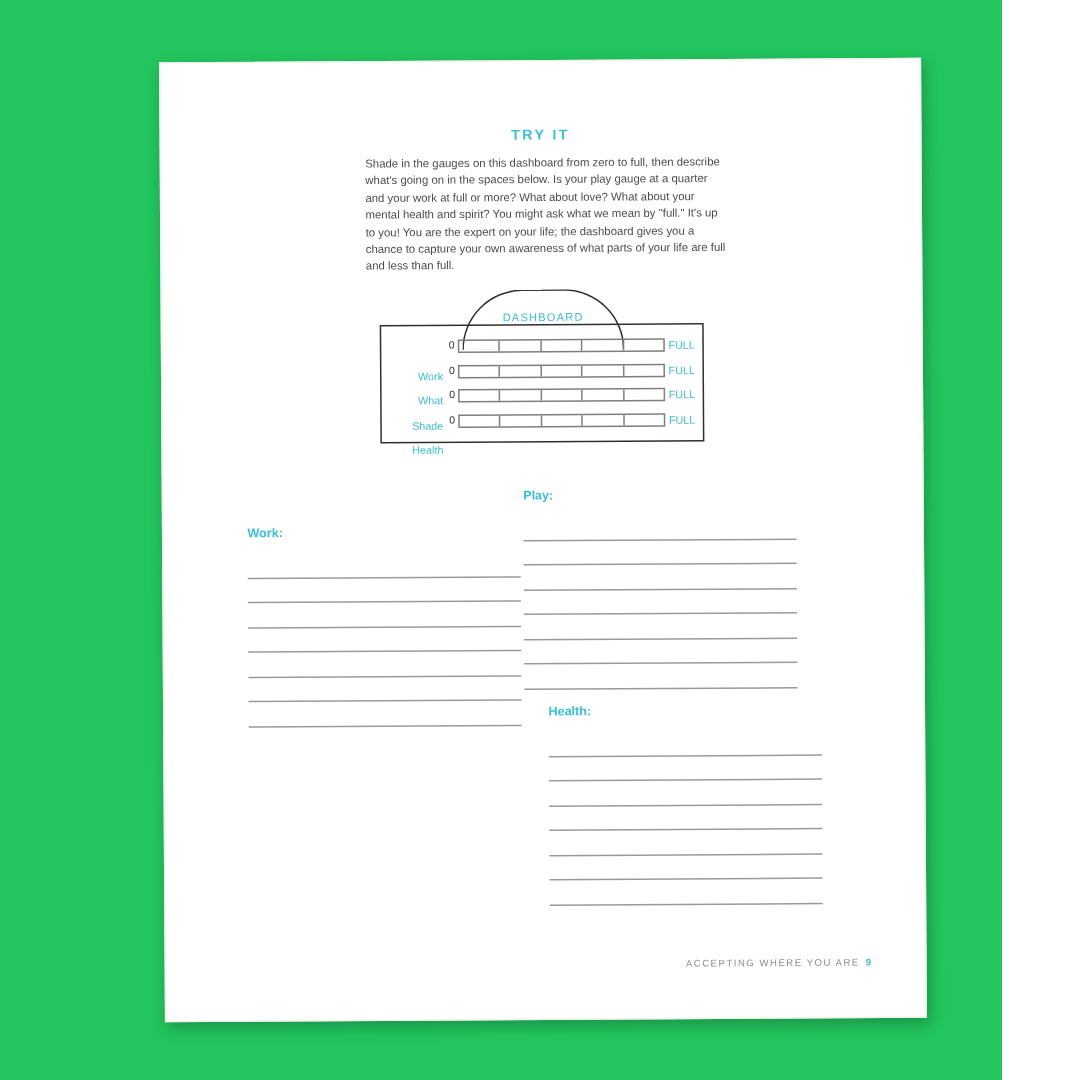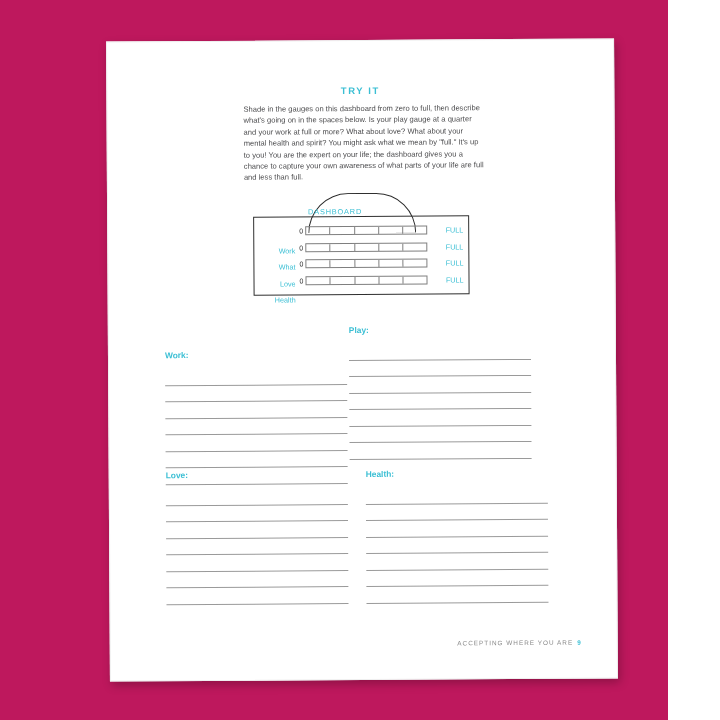--- a/index.html
+++ b/index.html
@@ -7,21 +7,21 @@
     padding: 0;
     width: 720px;
     height: 720px;
     background: #ffffff;
     font-family: "Liberation Sans", sans-serif;
   }
   #stage {
     position: relative;
     width: 668px;
     height: 720px;
-    background: #be185d;
+    background: #22c55e;
     overflow: hidden;
   }
   
   #page {
     position: absolute;
     left: 108px;
     top: 40px;
     width: 506px;
     height: 638px;
     background: #ffffff;
@@ -72,20 +72,21 @@
     border: 1.3px solid #2f2f2f;
     border-bottom: none;
     border-radius: 54px 54px 0 0;
     box-sizing: border-box;
   }
   .dash-label {
     position: absolute;
     left: 72px;
     top: 14px;
     width: 108px;
+    text-align: center;
     color: #3bbfd4;
     font-size: 7.4px;
     letter-spacing: 0.8px;
   }
   .dash-box {
     position: absolute;
     left: 17px;
     top: 23px;
     width: 216px;
     height: 79px;
@@ -132,21 +133,21 @@
   }
   .gauge-seg {
     flex: 1;
     border-right: 1px solid #7f7f7f;
     box-sizing: border-box;
   }
   .gauge-seg:last-child { border-right: none; }
   .gauge-full {
     color: #3bbfd4;
     font-size: 7.2px;
-    padding-left: 18px;
+    padding-left: 2px;
   }
   
   .section {
     position: absolute;
     width: 182px;
   }
   .sec-title {
     color: #3bbfd4;
     font-size: 8.4px;
     font-weight: bold;
@@ -214,21 +215,21 @@
               <span class="gauge-seg"></span>
               <span class="gauge-seg"></span>
               <span class="gauge-seg"></span>
               <span class="gauge-seg"></span>
               <span class="gauge-seg"></span>
             </span>
             <span class="gauge-full">FULL</span>
           </div>
 
           <div class="gauge-row">
-            <span class="gauge-name">Love</span>
+            <span class="gauge-name">Shade</span>
             <span class="gauge-zero">0</span>
             <span class="gauge-bar">
               <span class="gauge-seg"></span>
               <span class="gauge-seg"></span>
               <span class="gauge-seg"></span>
               <span class="gauge-seg"></span>
               <span class="gauge-seg"></span>
             </span>
             <span class="gauge-full">FULL</span>
           </div>
@@ -264,30 +265,20 @@
         <div class="sec-title">Play:</div>
         <div class="rule"></div>
         <div class="rule"></div>
         <div class="rule"></div>
         <div class="rule"></div>
         <div class="rule"></div>
         <div class="rule"></div>
         <div class="rule"></div>
       </div>
 
-      <div class="section" id="sec-love">
-        <div class="sec-title">Love:</div>
-        <div class="rule"></div>
-        <div class="rule"></div>
-        <div class="rule"></div>
-        <div class="rule"></div>
-        <div class="rule"></div>
-        <div class="rule"></div>
-        <div class="rule"></div>
-      </div>
 
       <div class="section" id="sec-health">
         <div class="sec-title">Health:</div>
         <div class="rule"></div>
         <div class="rule"></div>
         <div class="rule"></div>
         <div class="rule"></div>
         <div class="rule"></div>
         <div class="rule"></div>
         <div class="rule"></div>

